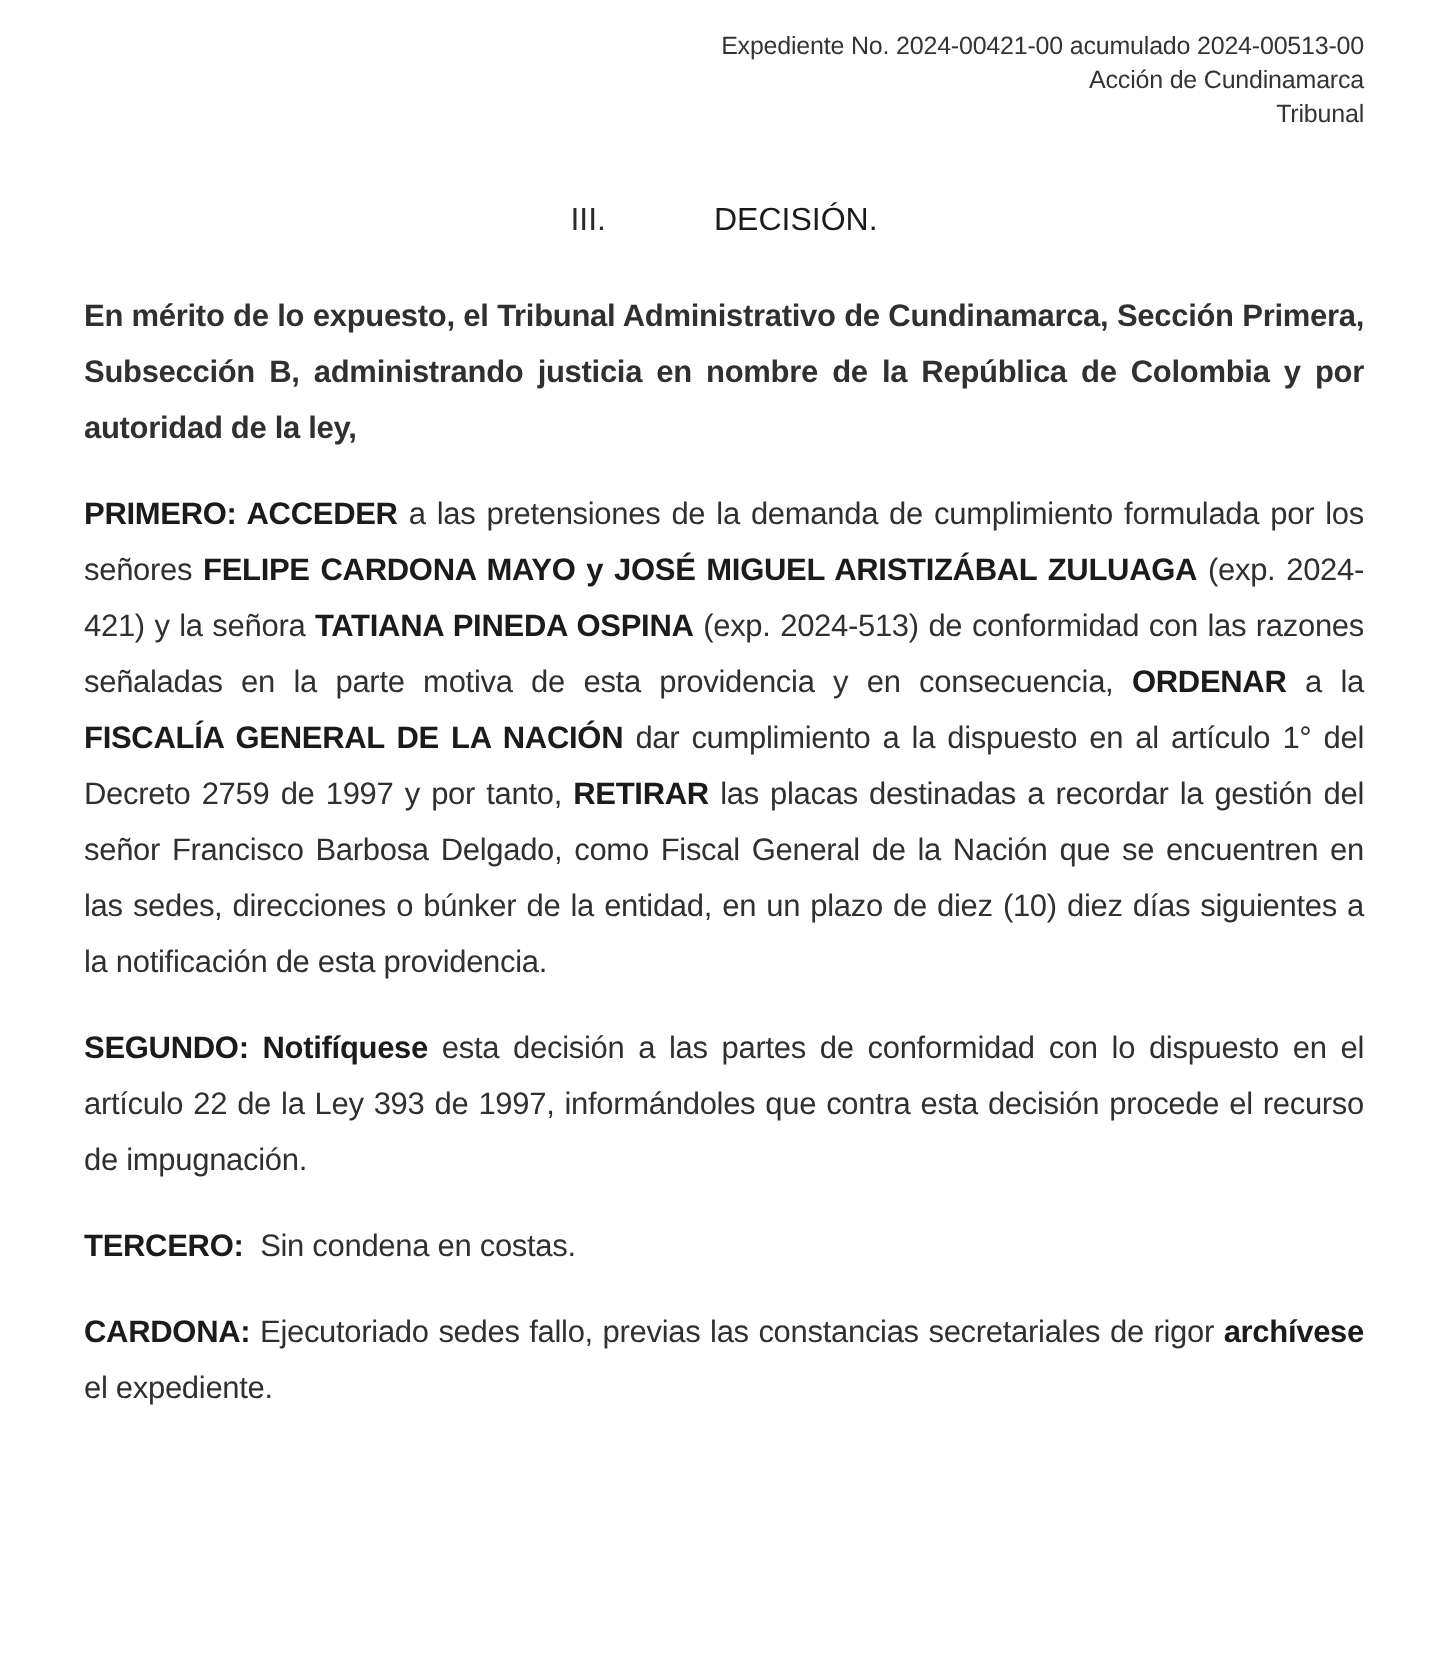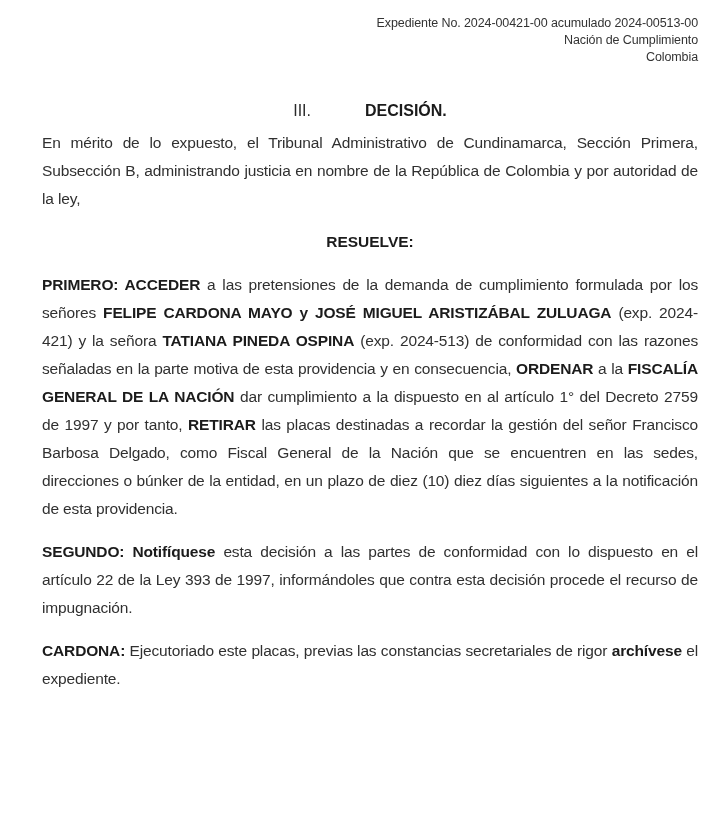--- a/index.html
+++ b/index.html
@@ -11,21 +11,21 @@
     width: 720px;
     height: 839px;
     overflow: hidden;
     font-family: "Liberation Sans", "DejaVu Sans", sans-serif;
     color: #303030;
   }
   .page {
     box-sizing: border-box;
     width: 720px;
     height: 839px;
-    padding: 15px 22px 0 42px;
+    padding: 15px 38px 0 42px;
     background: #ffffff;
   }
   
   .case-header {
     text-align: right;
     font-size: 12.5px;
     line-height: 17px;
     color: #333333;
     letter-spacing: -0.1px;
   }
@@ -36,67 +36,68 @@
     font-size: 16px;
     line-height: 28px;
     color: #1b1b1b;
   }
   .section-heading .numeral {
     font-weight: normal;
     color: #2a2a2a;
     margin-right: 54px;
   }
   .section-heading .label {
-    font-weight: bold;
+    font-weight: normal;
   }
   .center-heading {
     margin: 15px 0 0 0;
     text-align: center;
     font-size: 15.5px;
     line-height: 28px;
     font-weight: bold;
     color: #1b1b1b;
   }
   
   p.para {
     margin: 15px 0 0 0;
     font-size: 15.5px;
     line-height: 28px;
     text-align: justify;
     letter-spacing: -0.15px;
     color: #303030;
   }
   p.para.first {
-    margin-top: 4px;
+    margin-top: 20px;
+    font-weight: bold;
   }
   p.para b {
     font-weight: bold;
     color: #1b1b1b;
   }
 </style>
 </head>
 <body>
 
 <div class="page">
 
   <div class="case-header">
     <div>Expediente No. 2024-00421-00 acumulado 2024-00513-00</div>
-    <div>Nación de Cumplimiento</div>
-    <div>Colombia</div>
+    <div>Acción de Cundinamarca</div>
+    <div>Tribunal</div>
   </div>
 
   <div class="section-heading">
     <span class="numeral">III.</span><span class="label">DECISIÓN.</span>
   </div>
 
   <p class="para first"><span>En mérito de lo expuesto, el Tribunal Administrativo de Cundinamarca, Sección Primera, Subsección B, administrando justicia en nombre de la República de Colombia y por autoridad de la ley,</span></p>
 
-  <div class="center-heading">RESUELVE:</div>
 
   <p class="para"><b>PRIMERO: ACCEDER</b><span> a las pretensiones de la demanda de cumplimiento formulada por los señores </span><b>FELIPE CARDONA MAYO y JOSÉ MIGUEL ARISTIZÁBAL ZULUAGA</b><span> (exp. 2024-421) y la señora </span><b>TATIANA PINEDA OSPINA</b><span> (exp. 2024-513) de conformidad con las razones señaladas en la parte motiva de esta providencia y en consecuencia, </span><b>ORDENAR</b><span> a la </span><b>FISCALÍA GENERAL DE LA NACIÓN</b><span> dar cumplimiento a la dispuesto en al artículo 1° del Decreto 2759 de 1997 y por tanto, </span><b>RETIRAR</b><span> las placas destinadas a recordar la gestión del señor Francisco Barbosa Delgado, como Fiscal General de la Nación que se encuentren en las sedes, direcciones o búnker de la entidad, en un plazo de diez (10) diez días siguientes a la notificación de esta providencia.</span></p>
 
   <p class="para"><b>SEGUNDO: Notifíquese</b><span> esta decisión a las partes de conformidad con lo dispuesto en el artículo 22 de la Ley 393 de 1997, informándoles que contra esta decisión procede el recurso de impugnación.</span></p>
 
+  <p class="para"><b>TERCERO:</b><span>&nbsp; Sin condena en costas.</span></p>
 
-  <p class="para"><b>CARDONA:</b><span> Ejecutoriado este placas, previas las constancias secretariales de rigor </span><b>archívese</b><span> el expediente.</span></p>
+  <p class="para"><b>CARDONA:</b><span> Ejecutoriado sedes fallo, previas las constancias secretariales de rigor </span><b>archívese</b><span> el expediente.</span></p>
 
 
 </div>
 
 </body></html>

